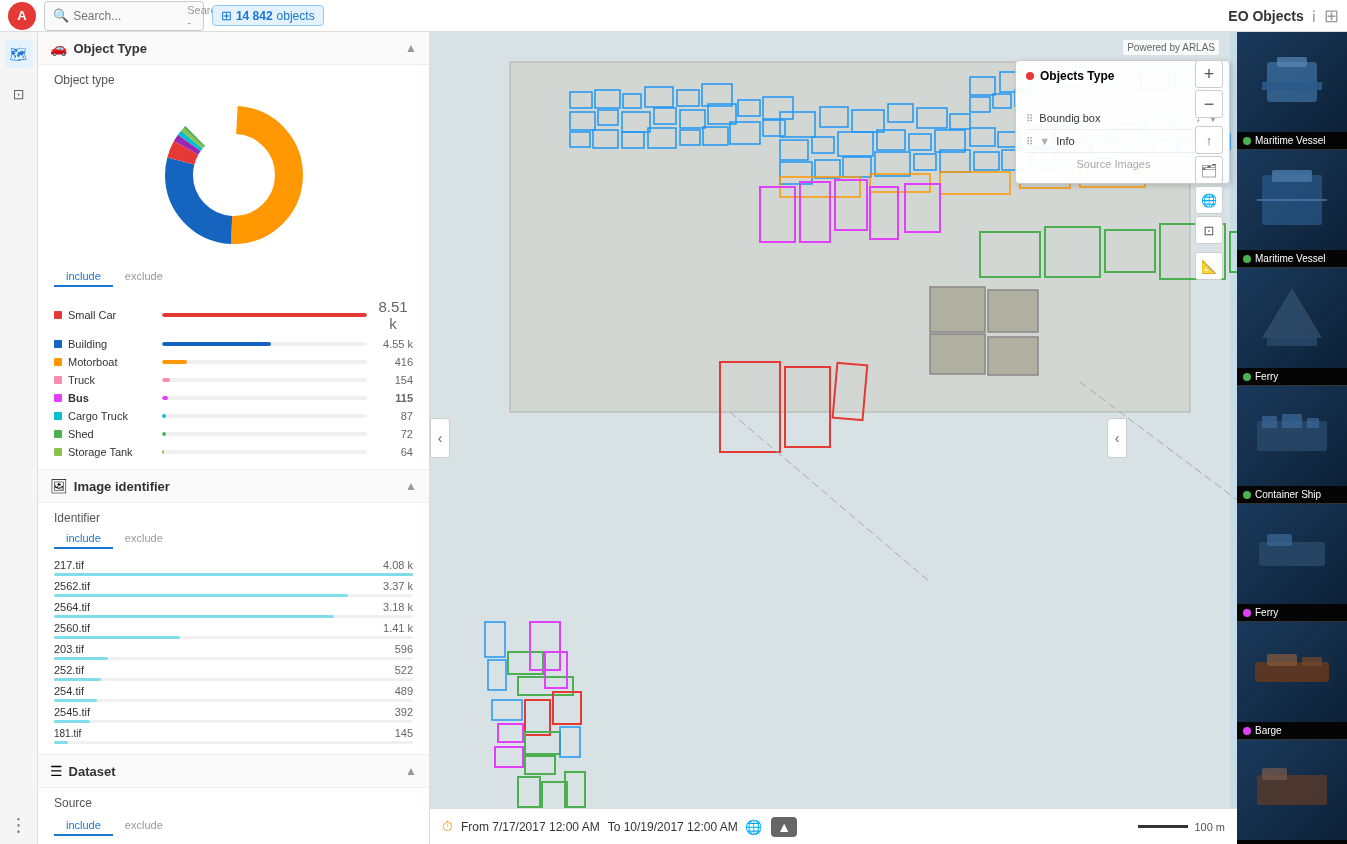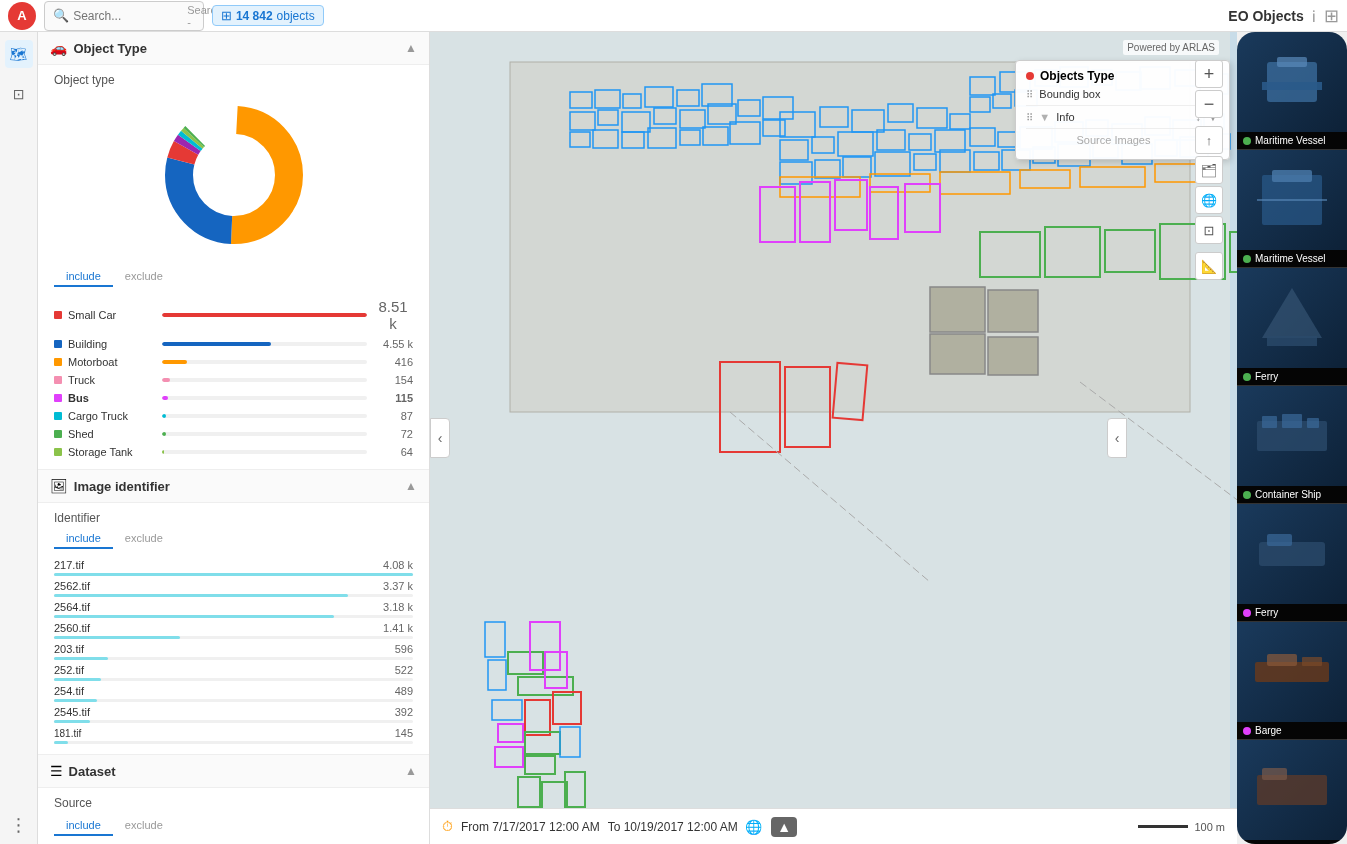--- a/index.html
+++ b/index.html
@@ -389,21 +389,21 @@
         <rect x="820" y="260" width="18" height="14" fill="none" stroke="#2196f3" stroke-width="1.5"></rect>
         <rect x="845" y="258" width="22" height="16" fill="none" stroke="#2196f3" stroke-width="1.5"></rect>
         <rect x="820" y="290" width="15" height="12" fill="none" stroke="#e040fb" stroke-width="1.5"></rect>
         <rect x="840" y="285" width="20" height="15" fill="none" stroke="#e040fb" stroke-width="1.5"></rect>
 
         <line x1="650" y1="350" x2="850" y2="500" stroke="#aaa" stroke-width="1" stroke-dasharray="8 4"></line>
         <line x1="300" y1="380" x2="500" y2="550" stroke="#aaa" stroke-width="1" stroke-dasharray="8 4"></line>
       </svg>
 
       <div style="position:absolute;top:28px;left:585px;background:rgba(255,255,255,0.97);border:1px solid #ccc;border-radius:4px;padding:8px 10px;width:215px;box-shadow:2px 2px 6px rgba(0,0,0,0.15);z-index:10;">
-        <div style="font-weight:bold;font-size:12px;margin-bottom:0;display:flex;align-items:center;gap:6px;">
+        <div style="font-weight:bold;font-size:12px;margin-bottom:24px;display:flex;align-items:center;gap:6px;">
           <span style="width:8px;height:8px;border-radius:50%;background:#e53935;flex-shrink:0;"></span>
           <span>Objects Type</span>
         </div>
         <div style="display:flex;align-items:center;padding:4px 0;gap:6px;font-size:11px;color:#333;border-bottom:1px solid #eee;cursor:pointer;">
           <span style="color:#999;font-size:10px;">⠿</span>
           <span style="flex:1;">Boundig box</span>
           <span style="color:#999;font-size:12px;">↕</span>
           <span style="color:#999;font-size:12px;">▼</span>
         </div>
         <div style="display:flex;align-items:center;padding:4px 0;gap:6px;font-size:11px;color:#333;border-bottom:1px solid #eee;cursor:pointer;">
@@ -446,21 +446,21 @@
           <span>100 m</span>
         </div>
       </div>
 
     </div>
 
     <div style="position:absolute;right:110px;top:50%;transform:translateY(-50%);background:white;border:1px solid #ccc;border-radius:4px 0 0 4px;width:20px;height:40px;display:flex;align-items:center;justify-content:center;cursor:pointer;z-index:10;font-size:14px;color:#666;">‹</div>
 
   </div>
 
-  <div style="width:110px;background:#1a1a1a;display:flex;flex-direction:column;overflow-y:auto;flex-shrink:0;border-radius:18px;">
+  <div style="width:110px;background:#1a1a1a;display:flex;flex-direction:column;overflow-y:auto;flex-shrink:0;">
 
   <div style="width: 110px; flex-shrink: 0; cursor: pointer; border-bottom: 1px solid rgb(51, 51, 51);">
     <div style="width:110px;height:100px;background:linear-gradient(135deg,#1a3a5c,#0d2137);display:flex;align-items:center;justify-content:center;overflow:hidden;">
       <svg width="90" height="80" viewBox="0 0 90 80">
             <rect x="20" y="20" width="50" height="40" fill="#3a6a9a" opacity="0.8" rx="3"></rect>
             <rect x="30" y="15" width="30" height="10" fill="#5a8aba" opacity="0.7" rx="2"></rect>
             <rect x="15" y="40" width="60" height="8" fill="#2a5a8a" opacity="0.9"></rect>
           </svg>
     </div>
     <div style="background:rgba(0,0,0,0.8);color:white;font-size:10px;padding:3px 6px;display:flex;align-items:center;gap:4px;">

